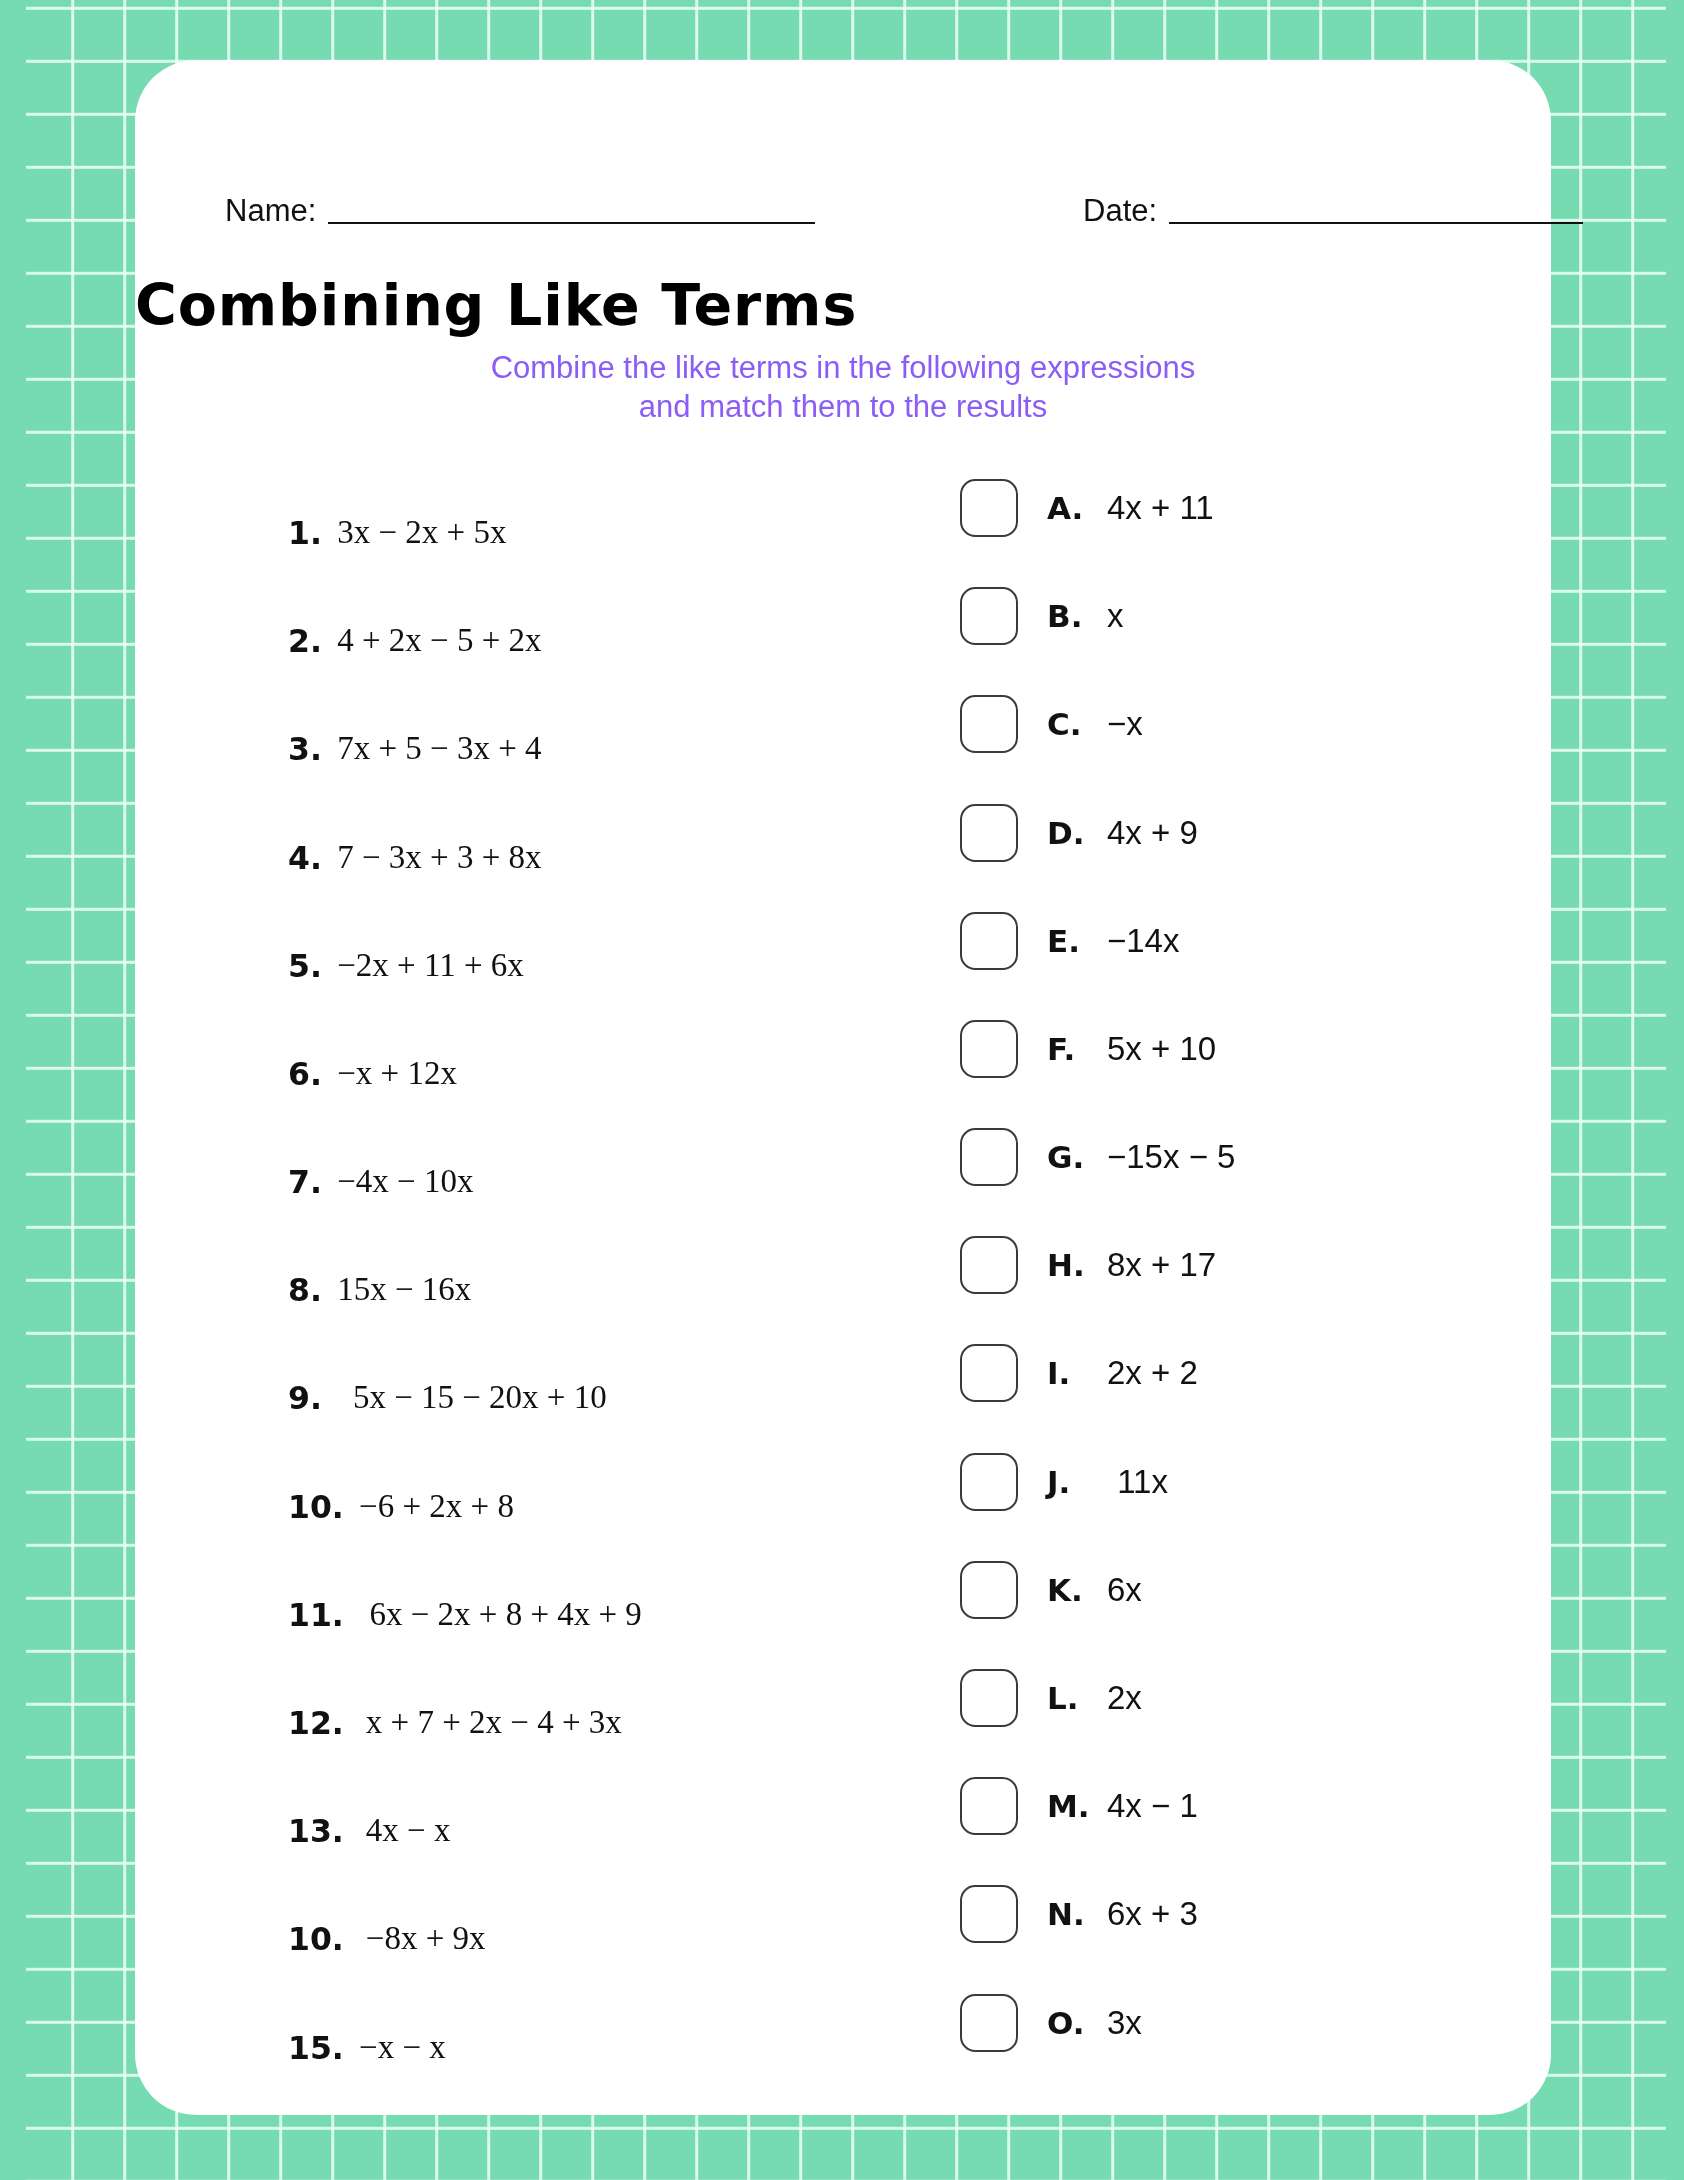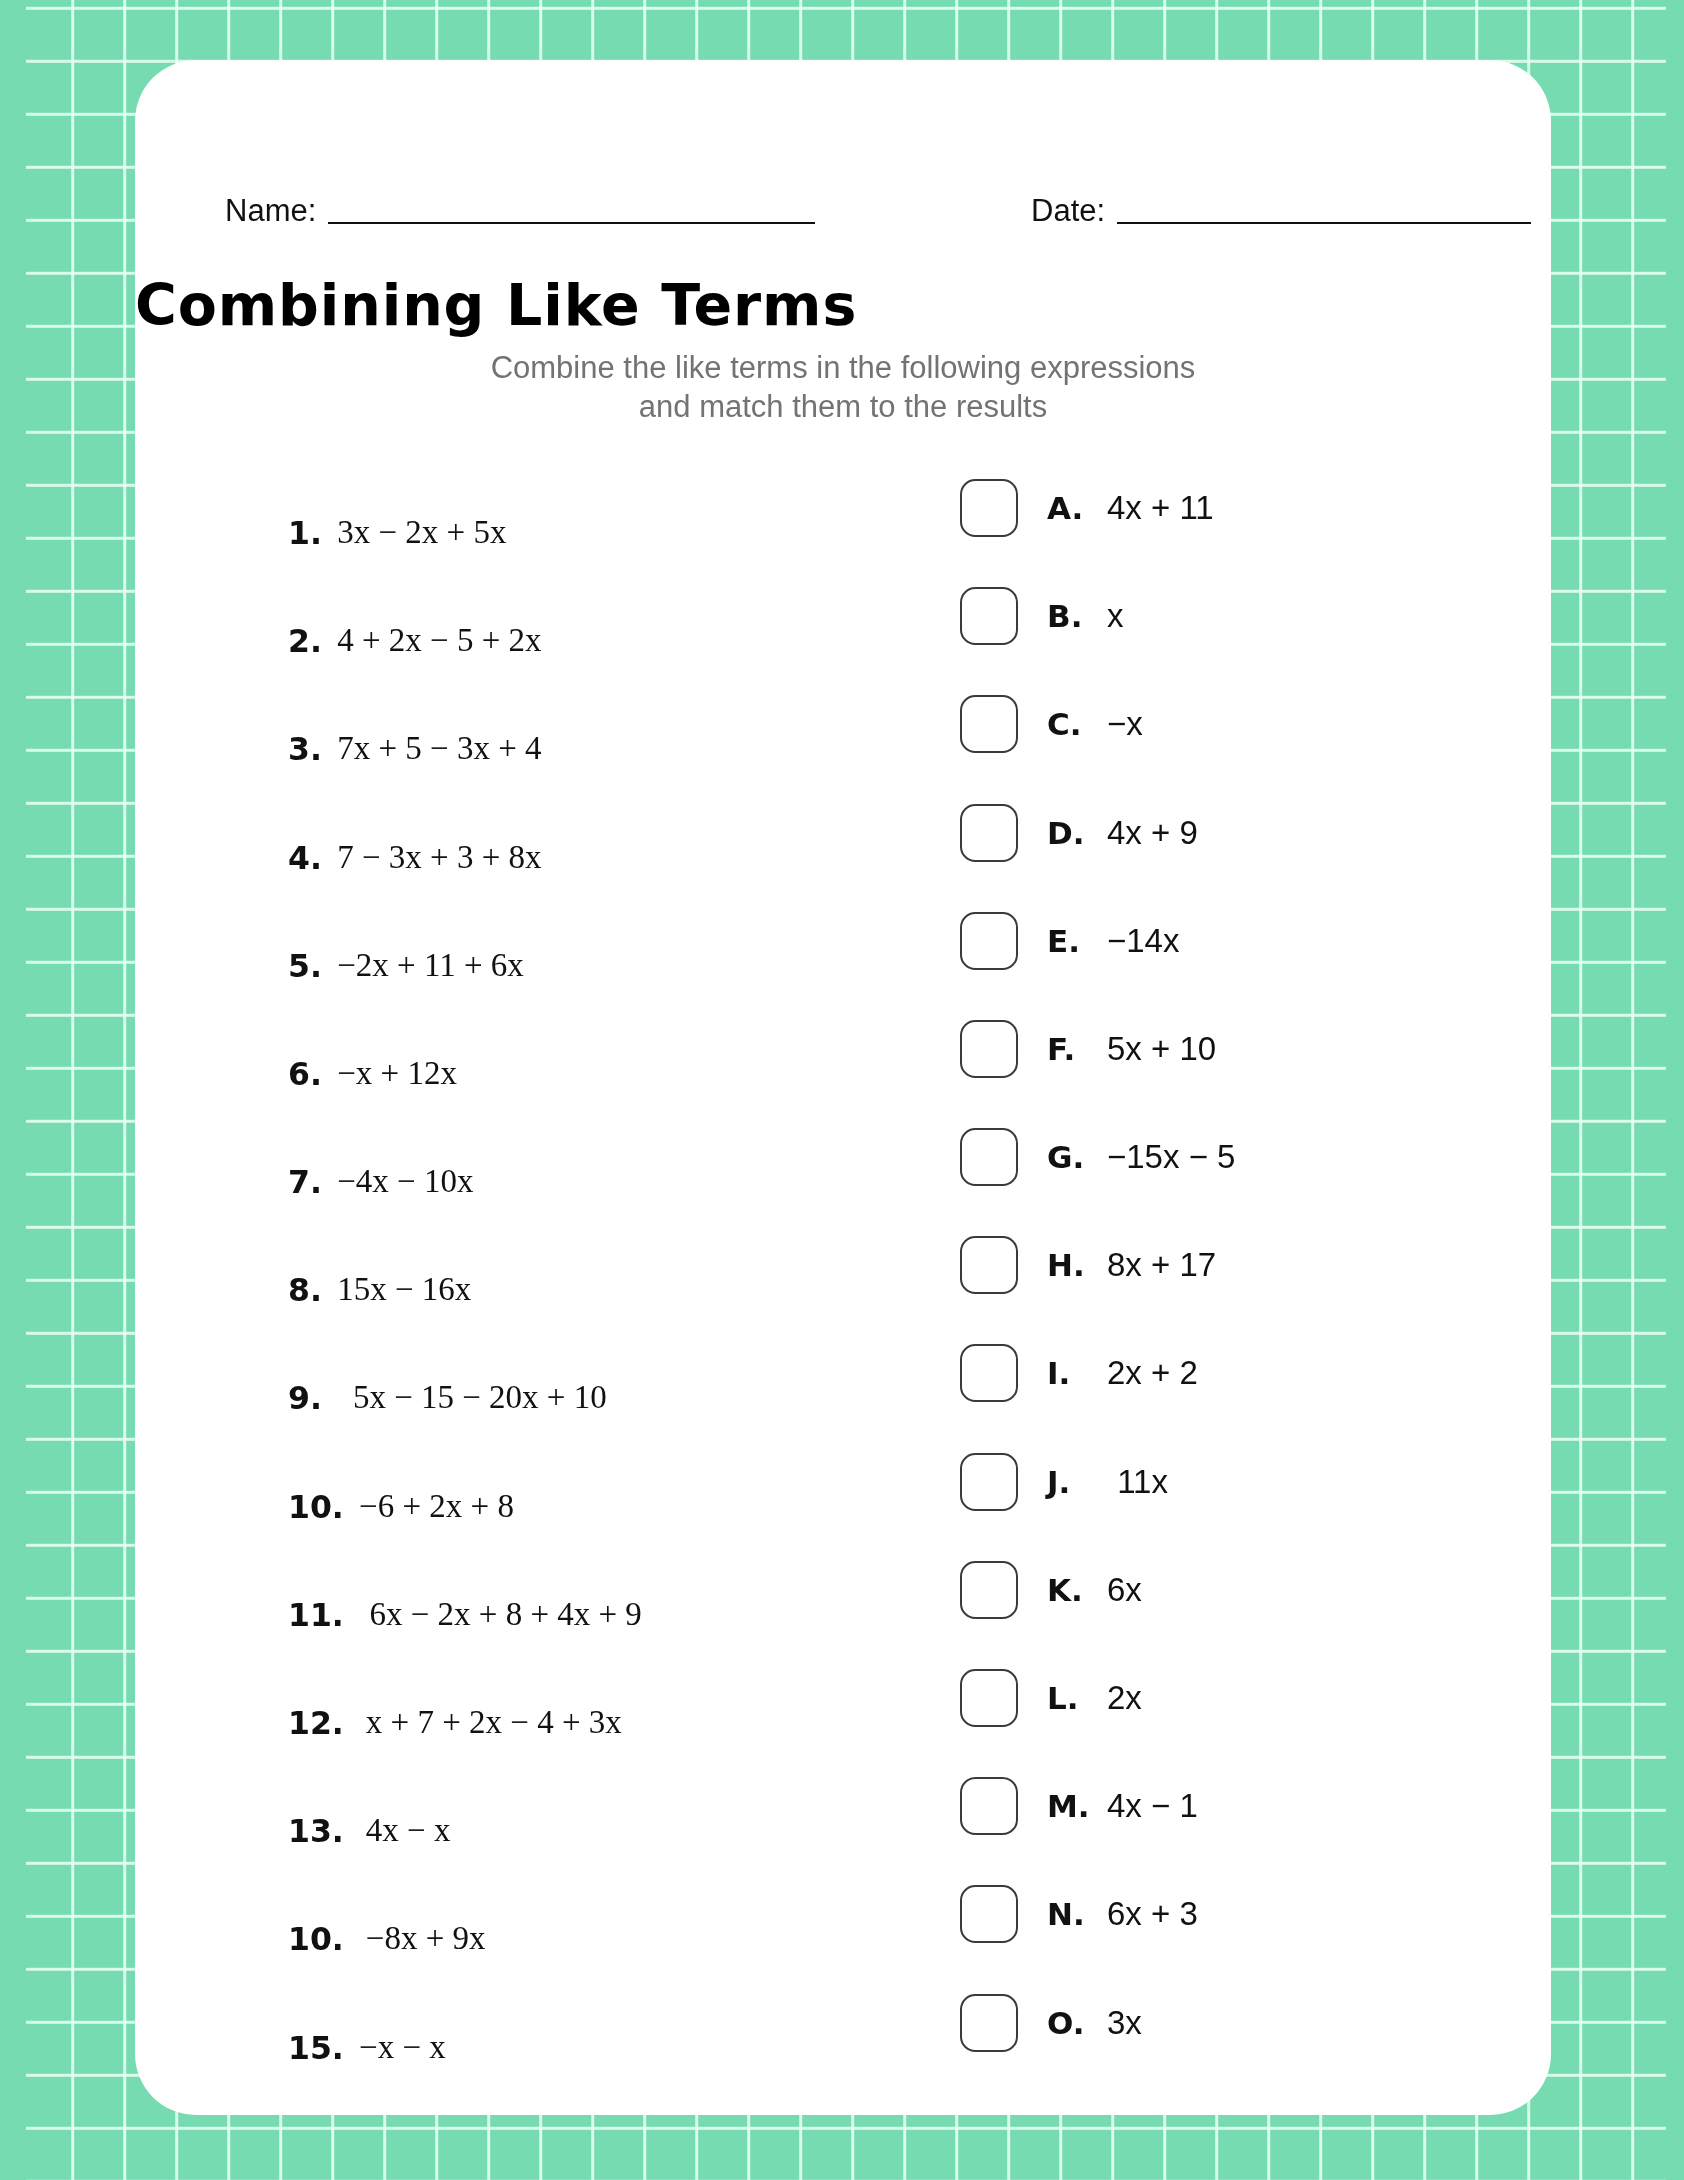--- a/index.html
+++ b/index.html
@@ -35,21 +35,21 @@
     .field {
       position: absolute;
       top: 0;
       display: flex;
       align-items: flex-end;
       font-family: "Liberation Sans", sans-serif;
       font-size: 31px;
       color: #111;
     }
     .field.name { left: 0; text-align: center; }
-    .field.date { left: 806px; }
+    .field.date { left: 858px; }
     .field .line {
       display: inline-block;
       border-bottom: 2.6px solid #111;
       margin-left: 12px;
       margin-bottom: 5.1px;
     }
     .field.name .line { width: 487px; }
     .field.date .line { width: 414px; }
 
     .title {
@@ -63,21 +63,21 @@
       color: #000;
       line-height: 1;
     }
     .subtitle {
       position: absolute;
       top: 288px; left: 0; right: 0;
       text-align: center;
       font-family: "Liberation Sans", sans-serif;
       font-size: 31px;
       line-height: 39px;
-      color: #737373;
+      color: #8b5cf6;
     }
 
     .problems {
       position: absolute;
       left: 153px; top: 447px;
     }
     .problem {
       position: absolute;
       left: 0;
       height: 51px;

